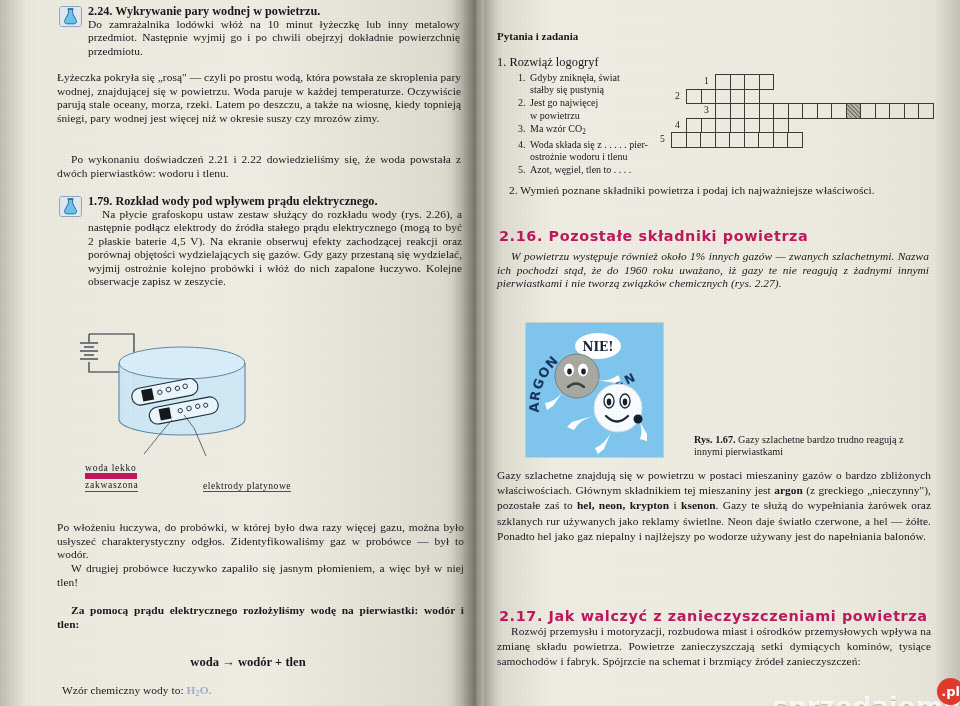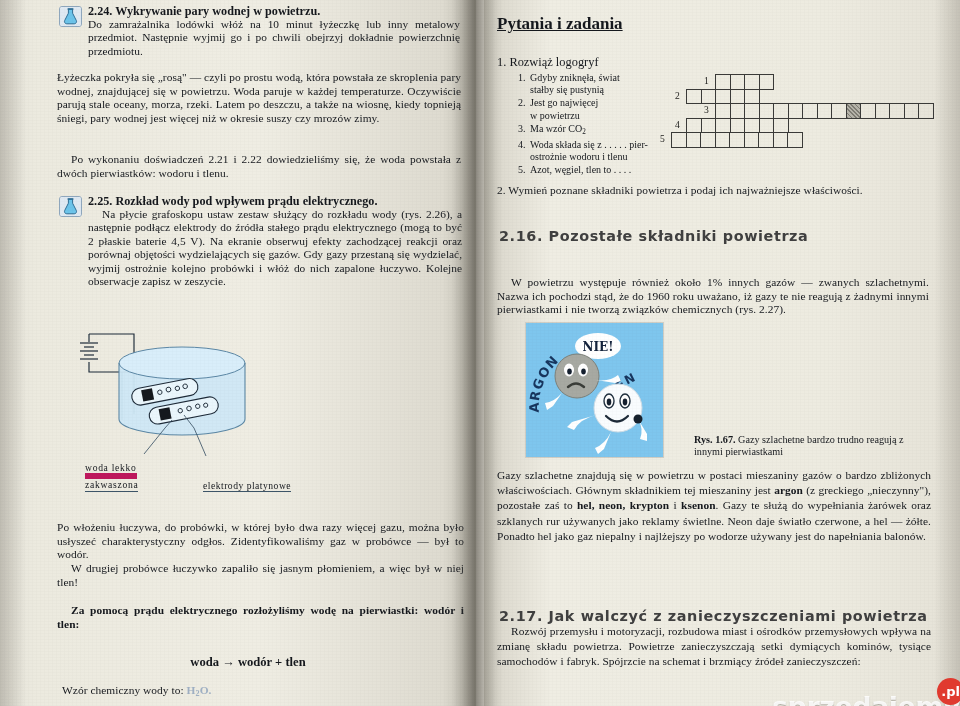--- a/index.html
+++ b/index.html
@@ -82,21 +82,21 @@
   .exp-body {
     font-size: 11.4px;
     line-height: 13.4px;
     text-align: justify;
   }
   .sec-head {
     font-family: "DejaVu Sans", sans-serif;
     font-weight: bold;
     font-size: 14.4px;
     letter-spacing: .6px;
-    color: #404040;
+    color: #be185d;
   }
   .sec-num { font-family: "DejaVu Sans", sans-serif; font-weight: bold; }
   .bold { font-weight: bold; }
   .caption {
     font-size: 10.2px;
     line-height: 12.4px;
     font-weight: bold;
   }
   .caption .cap-body { font-weight: normal; }
   .eq {
@@ -231,21 +231,21 @@
 
   <div class="exp-icon" style="left:59px; top:196px;">
     <svg width="21" height="19" viewBox="0 0 21 19">
       <rect x="0" y="0" width="21" height="19" fill="#dfe9f2"></rect>
       <path d="M8.4 2.2 h4.2 v4.0 l3.7 7.3 a2.3 2.3 0 0 1 -2.1 3.3 h-7.4 a2.3 2.3 0 0 1 -2.1 -3.3 l3.7 -7.3 z" fill="#6cc4ea" stroke="#2f6f96" stroke-width="1"></path>
       <rect x="7.6" y="1.2" width="5.8" height="1.6" fill="#2f6f96"></rect>
     </svg>
   </div>
   <div class="col" style="left:88px; top:194px; width:374px;">
     <div class="exp-head">
-      <span>2.25.</span>
+      <span>1.79.</span>
       <span>Rozkład wody pod wpływem prądu elektrycznego.</span>
     </div>
     <div class="exp-body indent" style="width:374px;">Na płycie grafoskopu ustaw zestaw służący do rozkładu wody (rys. 2.26), a następnie podłącz elektrody do źródła stałego prądu elektrycznego (mogą to być 2 płaskie baterie 4,5 V). Na ekranie obserwuj efekty zachodzącej reakcji oraz porównaj objętości wydzielających się gazów. Gdy gazy przestaną się wydzielać, wyjmij ostrożnie kolejno probówki i włóż do nich zapalone łuczywo. Kolejne obserwacje zapisz w zeszycie.</div>
   </div>
 
   <div id="fig226">
     <svg width="300" height="160" viewBox="0 0 300 160">
 
       <g stroke="#1d2a38" stroke-width="1.15" fill="none">
         <path d="M27 18 H72 V42"></path>
@@ -312,21 +312,21 @@
 
   <div class="col body-text indent bold" style="left:57px; top:604px; width:407px;">Za pomocą prądu elektrycznego rozłożyliśmy wodę na pierwiastki: wodór i tlen:</div>
 
   <div class="col eq" style="left:48px; top:655px; width:400px;">woda → wodór + tlen</div>
 
   <div class="col body-text" style="left:62px; top:684px; width:400px;">
     <span>Wzór chemiczny wody to:</span>
     <span class="faded bold">H<sub>2</sub>O.</span>
   </div>
 
-  <div class="col" style="left:497px; top:14px; font-weight:bold; font-size:17px;text-decoration:underline;">Pytania i zadania</div>
+  <div class="col" style="left:497px; top:30px; font-weight:bold; font-size:11px;">Pytania i zadania</div>
 
   <div class="col" style="left:497px; top:55px; font-size:12.4px;">
     <span>1.</span>
     <span>Rozwiąż logogryf</span>
   </div>
 
   <div class="col clue-list" style="left:518px; top:72px; width:170px;">
     <div style="display:flex;">
       <span style="width:12px; flex:none;">1.</span>
       <span>
@@ -410,31 +410,31 @@
         <div class="cw-cell"></div>
       </div>
 
     <div class="cw-num" style="left:18px;  top:1px;">1</div>
     <div class="cw-num" style="left:-11px; top:15.5px;">2</div>
     <div class="cw-num" style="left:18px;  top:30px;">3</div>
     <div class="cw-num" style="left:-11px; top:44.5px;">4</div>
     <div class="cw-num" style="left:-26px; top:59px;">5</div>
   </div>
 
-  <div class="col body-text" style="left:497px; top:184px; width:434px;">
+  <div class="col body-text" style="left:509px; top:184px; width:434px;">
     <span>2.</span>
     <span>Wymień poznane składniki powietrza i podaj ich najważniejsze właściwości.</span>
   </div>
 
   <div class="col sec-head" style="left:499px; top:228px;">
     <span class="sec-num">2.16.</span>
     <span>Pozostałe składniki powietrza</span>
   </div>
 
-  <div class="col body-text indent" style="left:497px; top:276px; width:432px;">W powietrzu występuje również około 1% innych gazów — zwanych szlachetnymi. Nazwa ich pochodzi stąd, że do 1960 roku uważano, iż gazy te nie reagują z żadnymi innymi pierwiastkami i nie tworzą związków chemicznych (rys. 2.27).</div>
+  <div class="col body-text indent" style="left:497px; top:250px; width:432px;font-style:italic;">W powietrzu występuje również około 1% innych gazów — zwanych szlachetnymi. Nazwa ich pochodzi stąd, że do 1960 roku uważano, iż gazy te nie reagują z żadnymi innymi pierwiastkami i nie tworzą związków chemicznych (rys. 2.27).</div>
 
   <div id="fig227">
     <svg width="137" height="134" viewBox="0 0 137 134">
       <rect x="0" y="0" width="137" height="134" fill="#7ec6ee"></rect>
 
       <defs>
         <path id="arcArgon" d="M14 96 A62 62 0 0 1 74 22" fill="none"></path>
         <path id="arcTlen" d="M82 84 A52 52 0 0 1 128 54" fill="none"></path>
       </defs>
       <text font-family="DejaVu Sans, sans-serif" font-size="13" font-weight="bold" fill="#17355e" letter-spacing="1">

